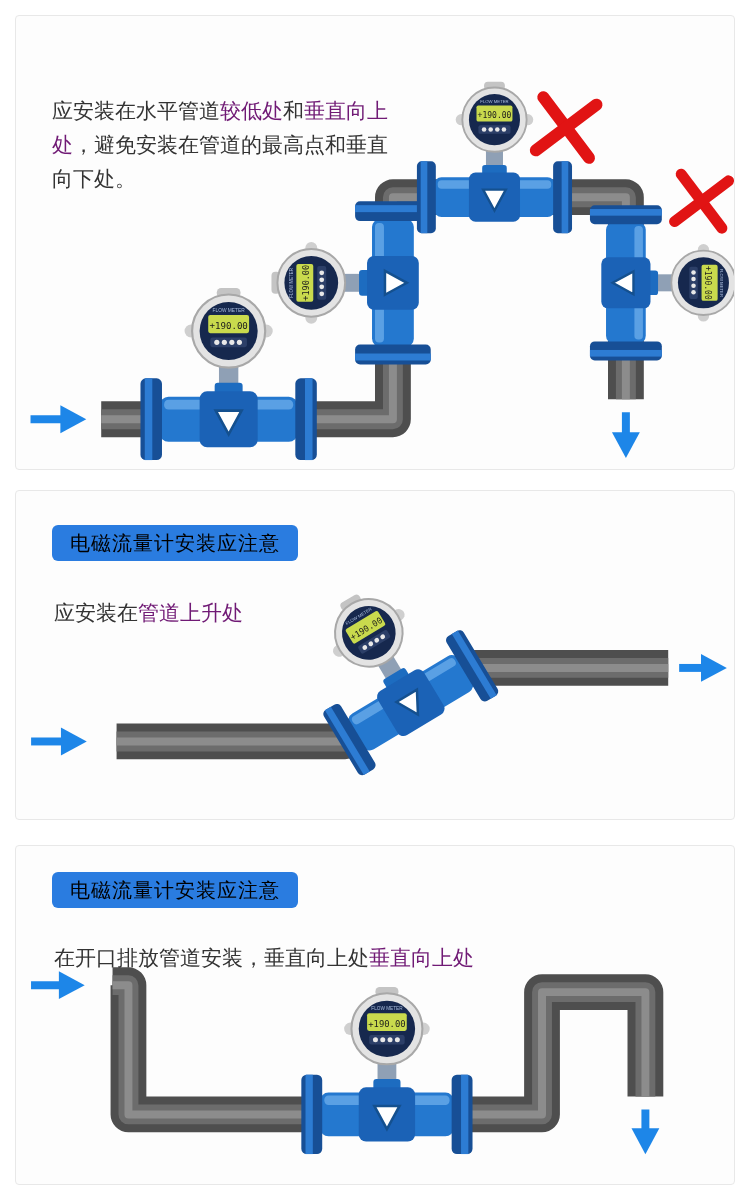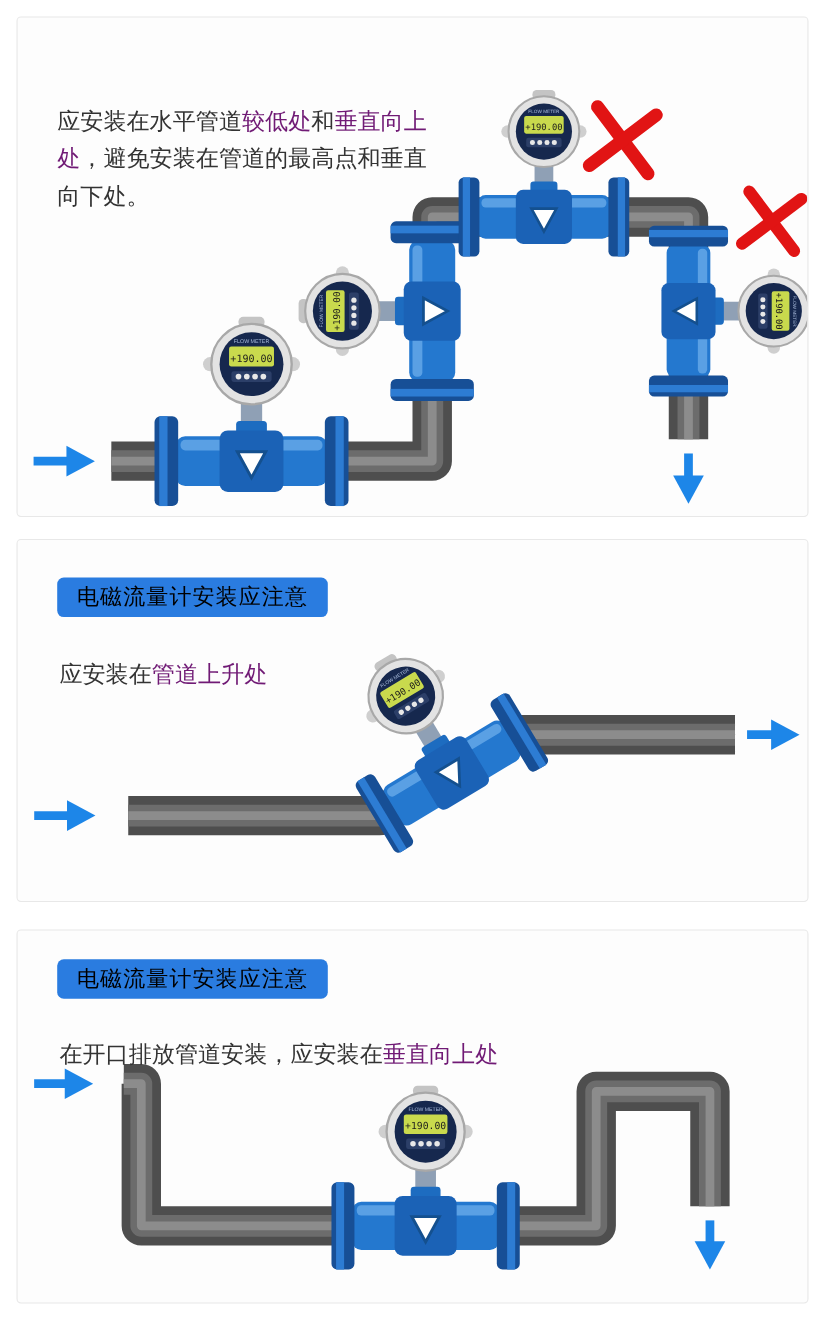--- a/index.html
+++ b/index.html
@@ -105,21 +105,21 @@
       </g>
       <g fill="#1d86e8">
         <line x1="666" y1="178" x2="690" y2="178" stroke="#1d86e8" stroke-width="8"></line>
         <polygon points="688,164 714,178 688,192"></polygon>
       </g>
     </svg>
   </section>
 
   <section class="panel" id="panel3">
     <div class="badge">电磁流量计安装应注意</div>
-    <p class="sub"><span>在开口排放管道安装，应安装在</span><span class="hl">垂直向上处</span></p>
+    <p class="sub"><span>在开口排放管道安装，垂直向上处</span><span class="hl">垂直向上处</span></p>
     <svg class="diagram" viewBox="0 0 720 340" xmlns="http://www.w3.org/2000/svg">
       <g fill="none" stroke-linejoin="round">
         <path d="M 96 140 L 112 140 L 112 270 L 528 270 L 528 147 L 632 147 L 632 252" stroke="#4e4e4e" stroke-width="36"></path>
         <path d="M 96 140 L 112 140 L 112 270 L 528 270 L 528 147 L 632 147 L 632 252" stroke="#6c6c6c" stroke-width="20"></path>
         <path d="M 96 140 L 112 140 L 112 270 L 528 270 L 528 147 L 632 147 L 632 252" stroke="#8c8c8c" stroke-width="8"></path>
       </g>
       <use href="#fm" xlink:href="#fm" transform="translate(372,270) scale(1.05)"></use>
       <g fill="#1d86e8">
         <line x1="14" y1="140" x2="44" y2="140" stroke="#1d86e8" stroke-width="8"></line>
         <polygon points="42,126 68,140 42,154"></polygon>

